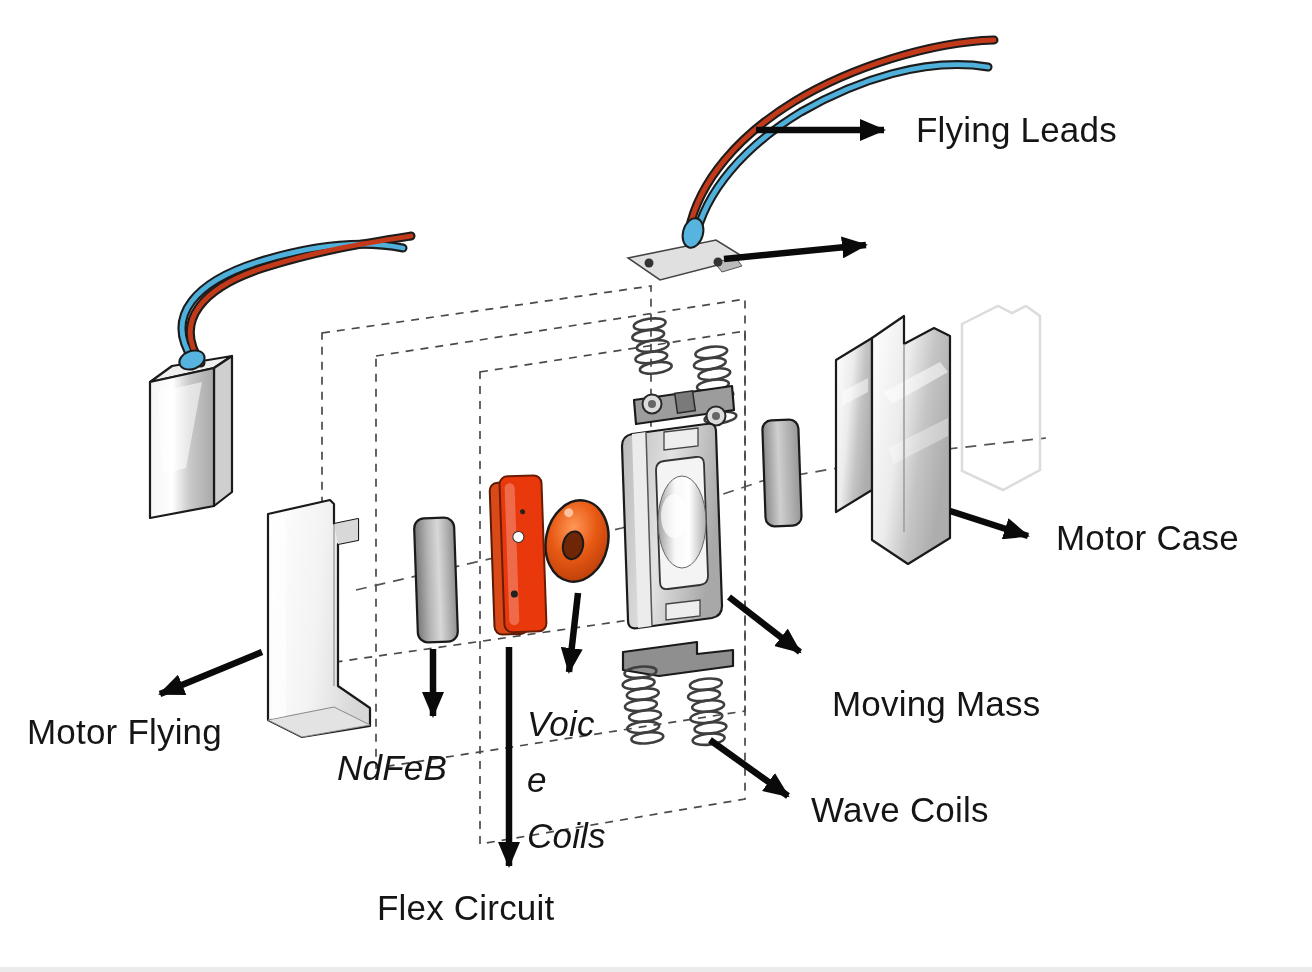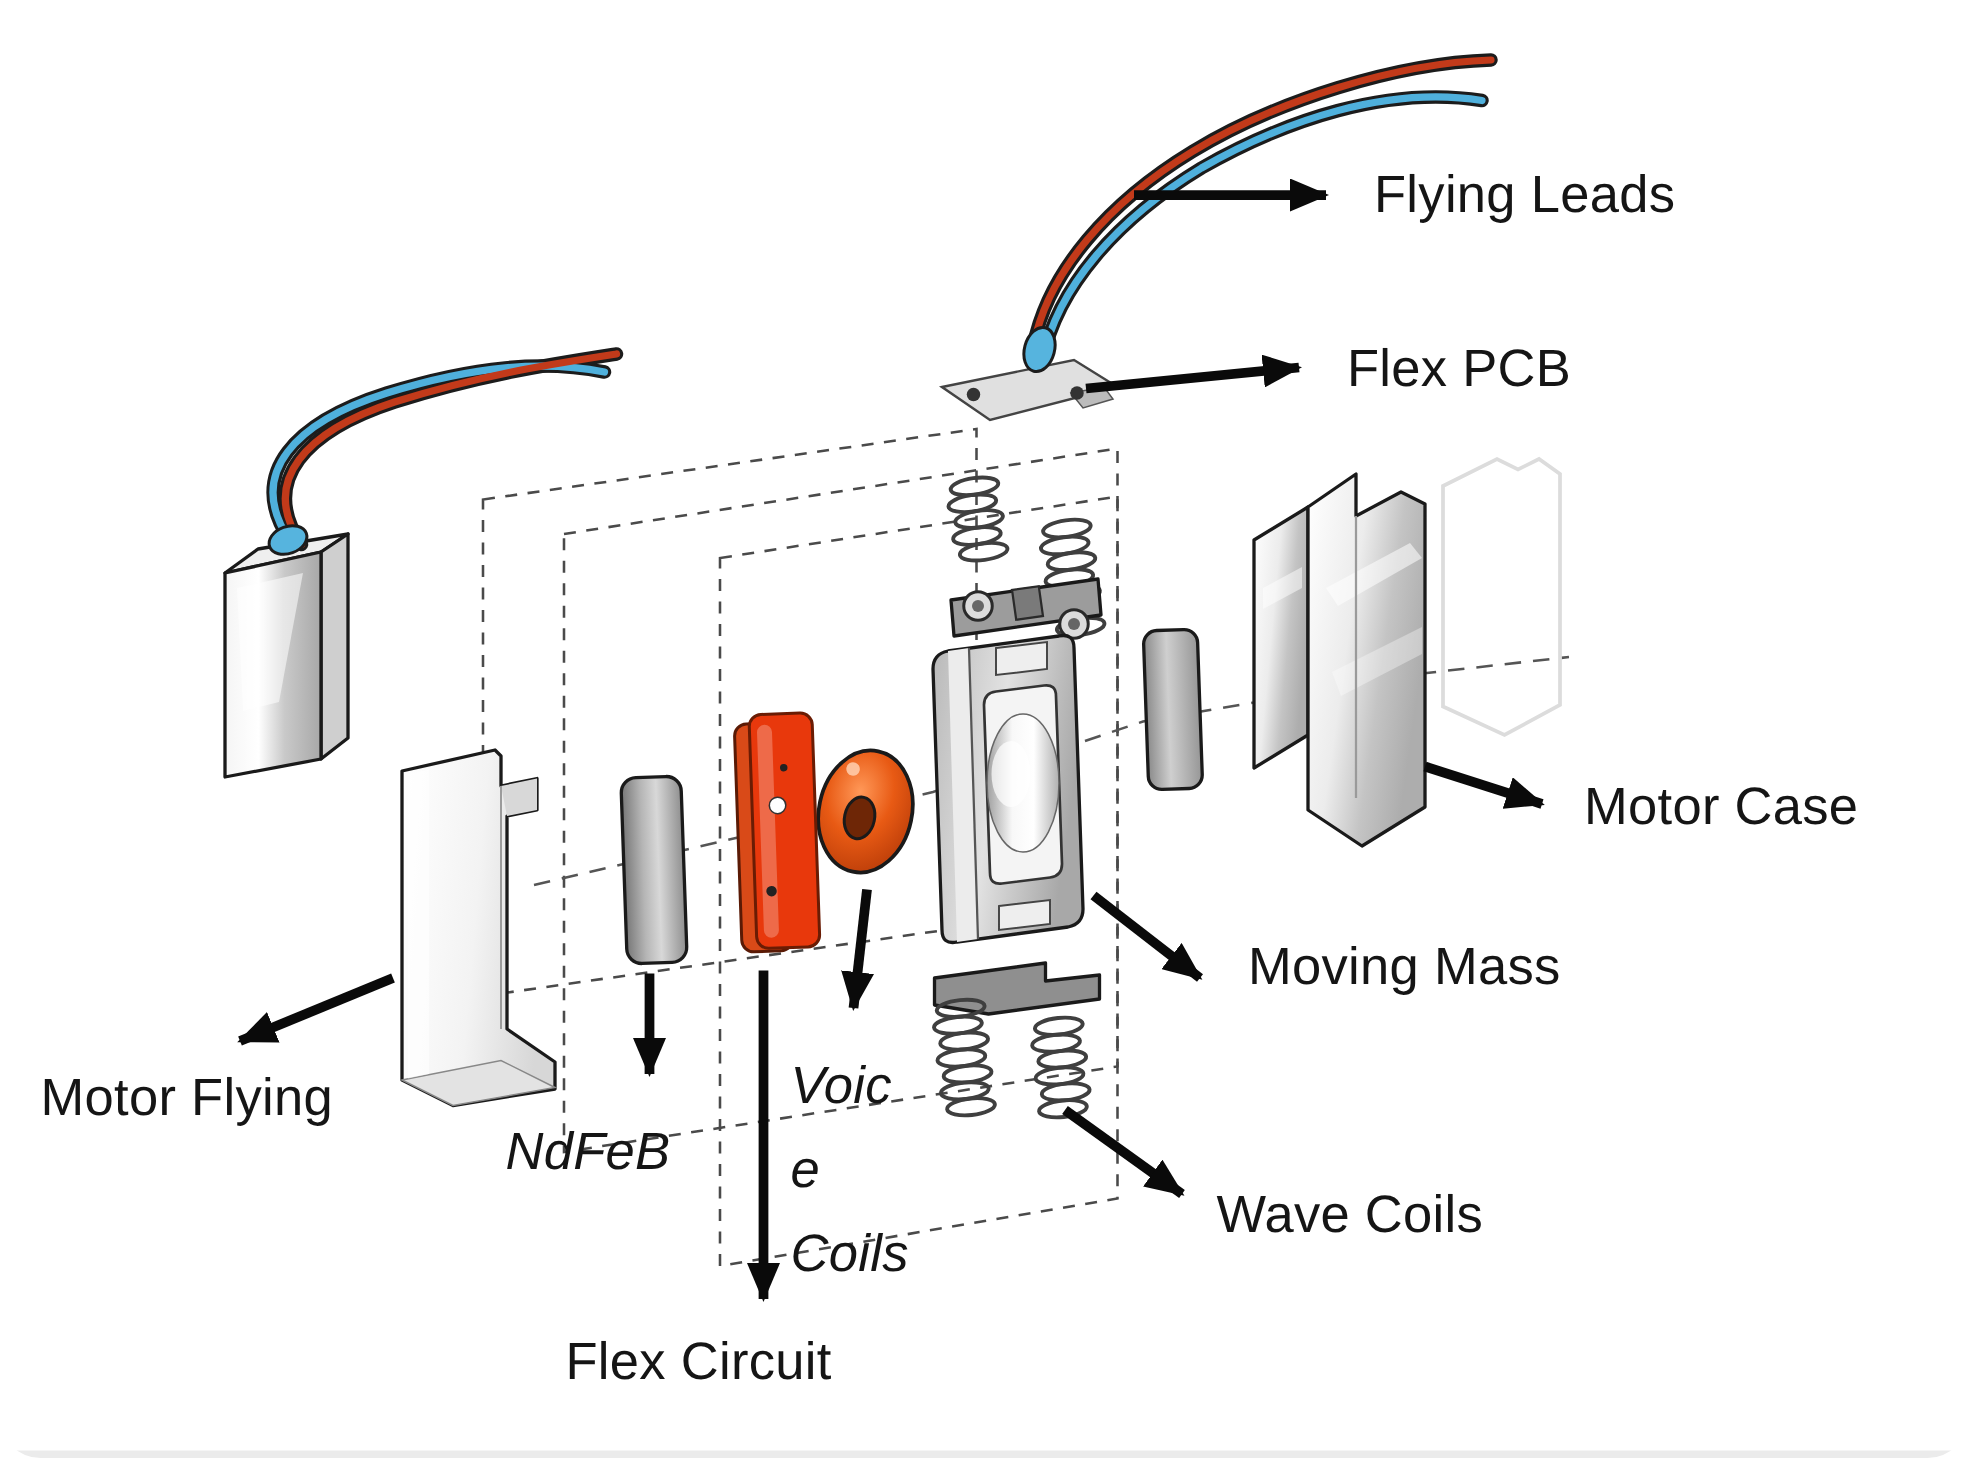--- a/index.html
+++ b/index.html
@@ -1,19 +1,18 @@
 <!DOCTYPE html>
 <html style="--arrow: #0a0a0a; --label-text: #151515; --flex-circuit: #e8380c; --voice-coil: #d9500f; --wire-red: #c23a1a; --wire-blue: #4fb0dc; --magnet-gray: #9a9a9a; --dashed-line: #4a4a4a;"><head>
 <meta charset="utf-8">
 <style>
   html,body{margin:0;padding:0;background:#fff;}
   .stage{
     position:relative;width:1312px;height:972px;background:#ffffff;overflow:hidden;
     font-family:"Liberation Sans", sans-serif;
-    border-radius:27px;
   }
   .stage svg{position:absolute;left:0;top:0;}
   .label{
     position:absolute;font-size:35px;line-height:1.15;color:var(--label-text,#151515);
     white-space:nowrap;letter-spacing:0.2px;
   }
   .label .block{display:block;font-style:italic;}
   .label .indent{margin-left:12px;}
   .dashed{fill:none;stroke:var(--dashed-line,#4a4a4a);stroke-width:1.7;stroke-dasharray:8 7;}
   .axis{fill:none;stroke:#555;stroke-width:1.7;stroke-dasharray:11 8;}
@@ -225,23 +224,22 @@
       <line class="arrow" marker-end="url(#ah)" x1="729" y1="597" x2="800" y2="652"></line>
       <line class="arrow" marker-end="url(#ah)" x1="710" y1="740" x2="788" y2="796"></line>
       <line class="arrow" marker-end="url(#ah)" x1="433" y1="649" x2="433" y2="716"></line>
       <line class="arrow" marker-end="url(#ah)" x1="578" y1="593" x2="569" y2="672"></line>
       <line class="arrow" marker-end="url(#ah)" x1="509" y1="647" x2="509" y2="866"></line>
       <line class="arrow" marker-end="url(#ah)" x1="262" y1="652" x2="160" y2="694"></line>
     </g>
   </svg>
 
   <div class="label" style="left:916px;top:110px">Flying Leads</div>
-  <div class="label" style="left:898px;top:226px">Flex PCB</div>
   <div class="label" style="left:1056px;top:518px">Motor Case</div>
-  <div class="label" style="left:832px;top:625px">Moving Mass</div>
+  <div class="label" style="left:832px;top:684px">Moving Mass</div>
   <div class="label" style="left:811px;top:790px">Wave Coils</div>
   <div class="label" style="left:27px;top:712px">Motor Flying</div>
   <div class="label" style="left:337px;top:740px;line-height:56px">
     <span class="block">NdFeB</span>
   </div>
   <div class="label" style="left:527px;top:696px;line-height:56px">
     <span class="block">Voic</span>
     <span class="block">e</span>
     <span class="block">Coils</span>
   </div>

